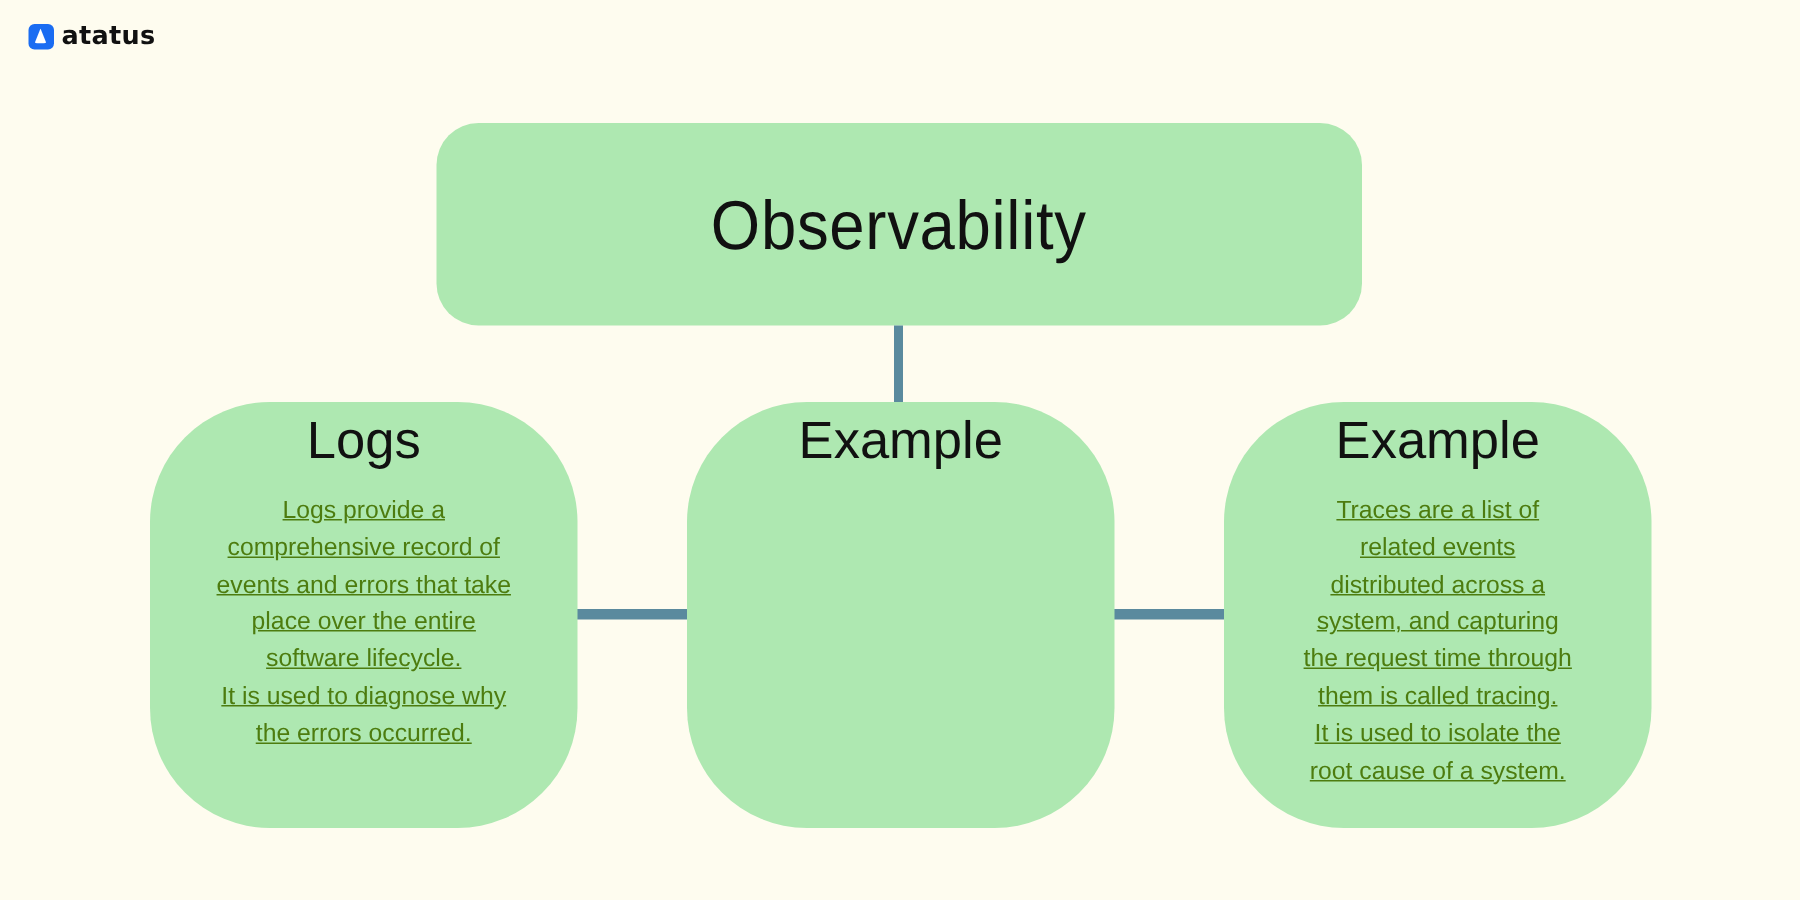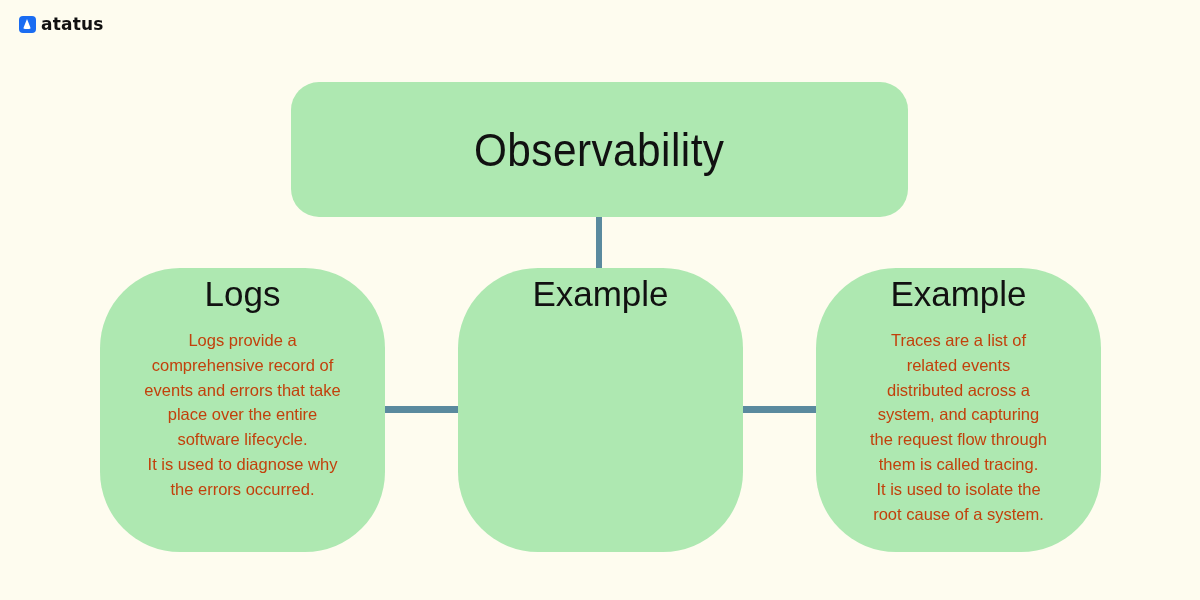--- a/index.html
+++ b/index.html
@@ -35,21 +35,21 @@
       position: absolute; top: 268px; width: 285px; height: 284px;
       background: #aee8b1; border-radius: 80px;
       text-align: center; box-sizing: border-box; padding-top: 4px;
     }
     .node-logs { left: 100px; }
     .node-metrics { left: 458px; }
     .node-traces { left: 816px; }
     .node-title { font-family: "Liberation Sans", sans-serif; font-size: 35px; line-height: 44px; margin-bottom: 12px; }
     .node-body {
       font-family: "Liberation Sans", sans-serif; font-size: 16.5px; line-height: 24.8px;
-      white-space: pre-line; color: #c2410c; padding: 0 8px;
+      white-space: pre-line; color: #4d7c0f; padding: 0 8px; text-decoration: underline;
     }
   </style>
 </head>
 <body>
 
 <div class="logo">
   <span class="logo-mark"></span>
   <span class="logo-text">atatus</span>
 </div>
 
@@ -75,17 +75,17 @@
 <div class="node node-metrics">
   <div class="node-title">Example</div>
 </div>
 
 <div class="node node-traces">
   <div class="node-title">Example</div>
   <div class="node-body">Traces are a list of
 related events
 distributed across a
 system, and capturing
-the request flow through
+the request time through
 them  is called tracing.
 It is used to isolate the
 root cause of  a system.</div>
 </div>
 
 </body></html>

